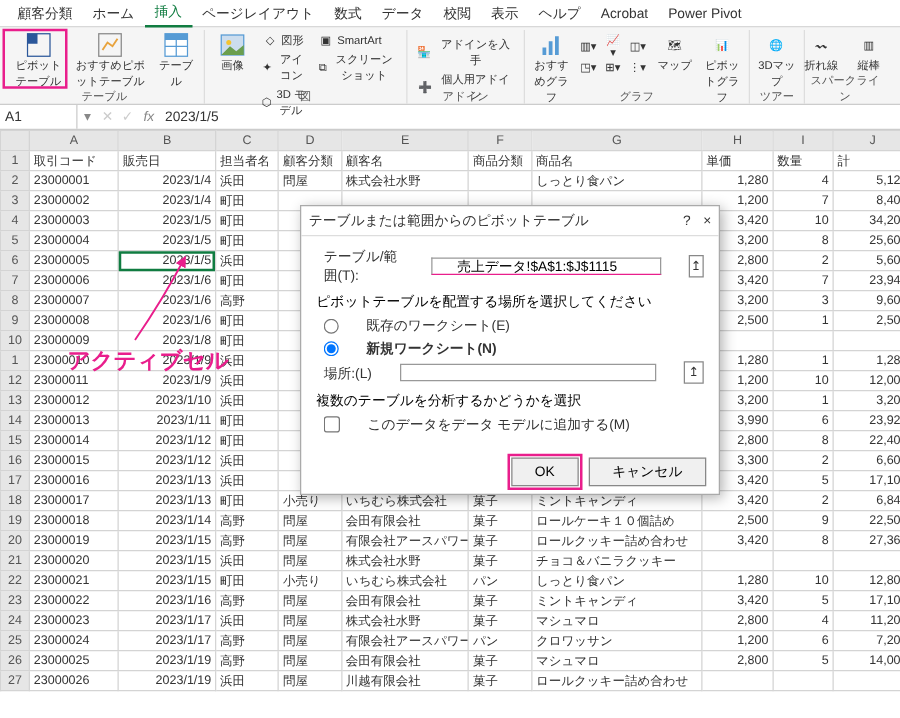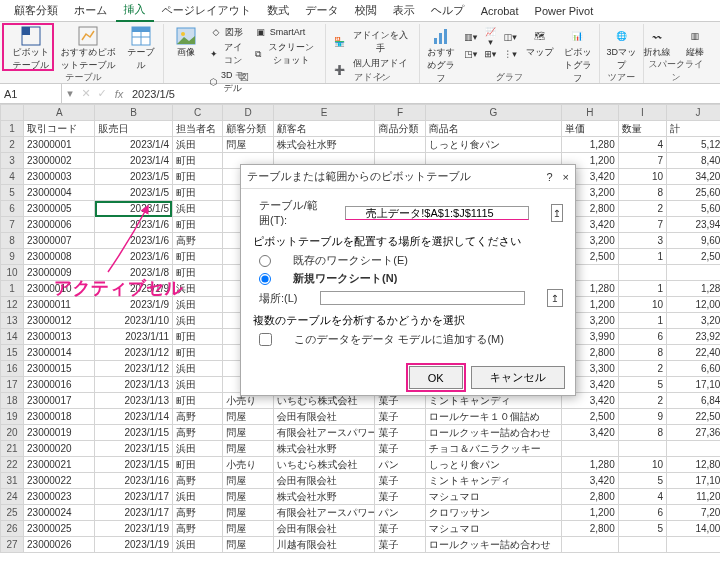--- a/index.html
+++ b/index.html
@@ -553,21 +553,21 @@
           <td>町田</td>
           <td>小売り</td>
           <td>いちむら株式会社</td>
           <td>パン</td>
           <td>しっとり食パン</td>
           <td class="num">1,280</td>
           <td class="num">10</td>
           <td class="num">12,800</td>
         </tr>
         <tr>
-          <td class="rowhdr">31</td>
+          <td class="rowhdr">23</td>
           <td>23000022</td>
           <td class="num">2023/1/16</td>
           <td>高野</td>
           <td>問屋</td>
           <td>会田有限会社</td>
           <td>菓子</td>
           <td>ミントキャンディ</td>
           <td class="num">3,420</td>
           <td class="num">5</td>
           <td class="num">17,100</td>

